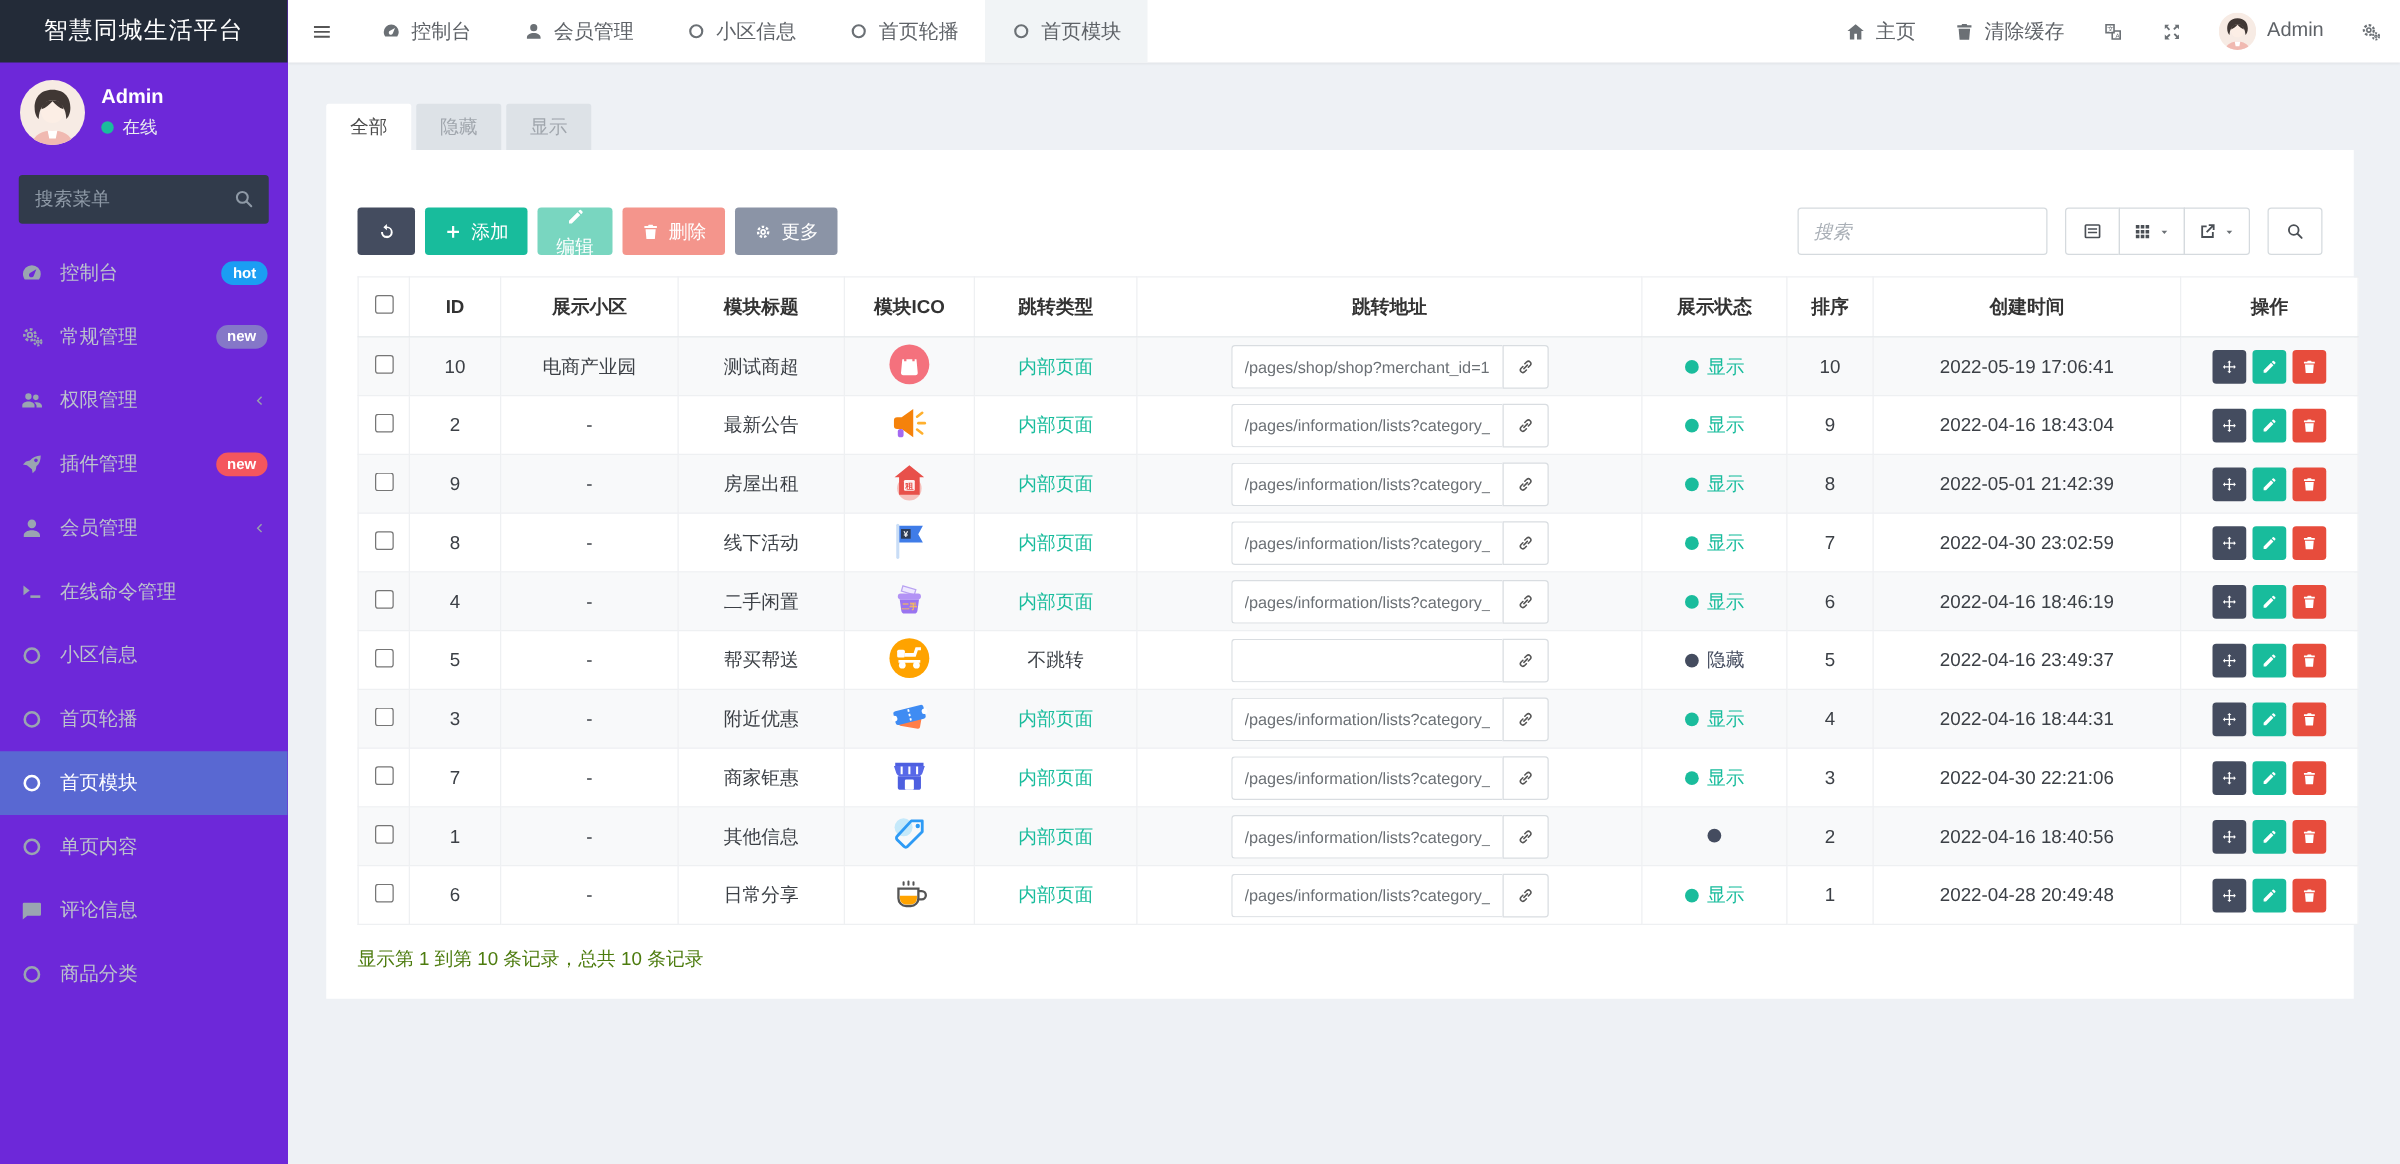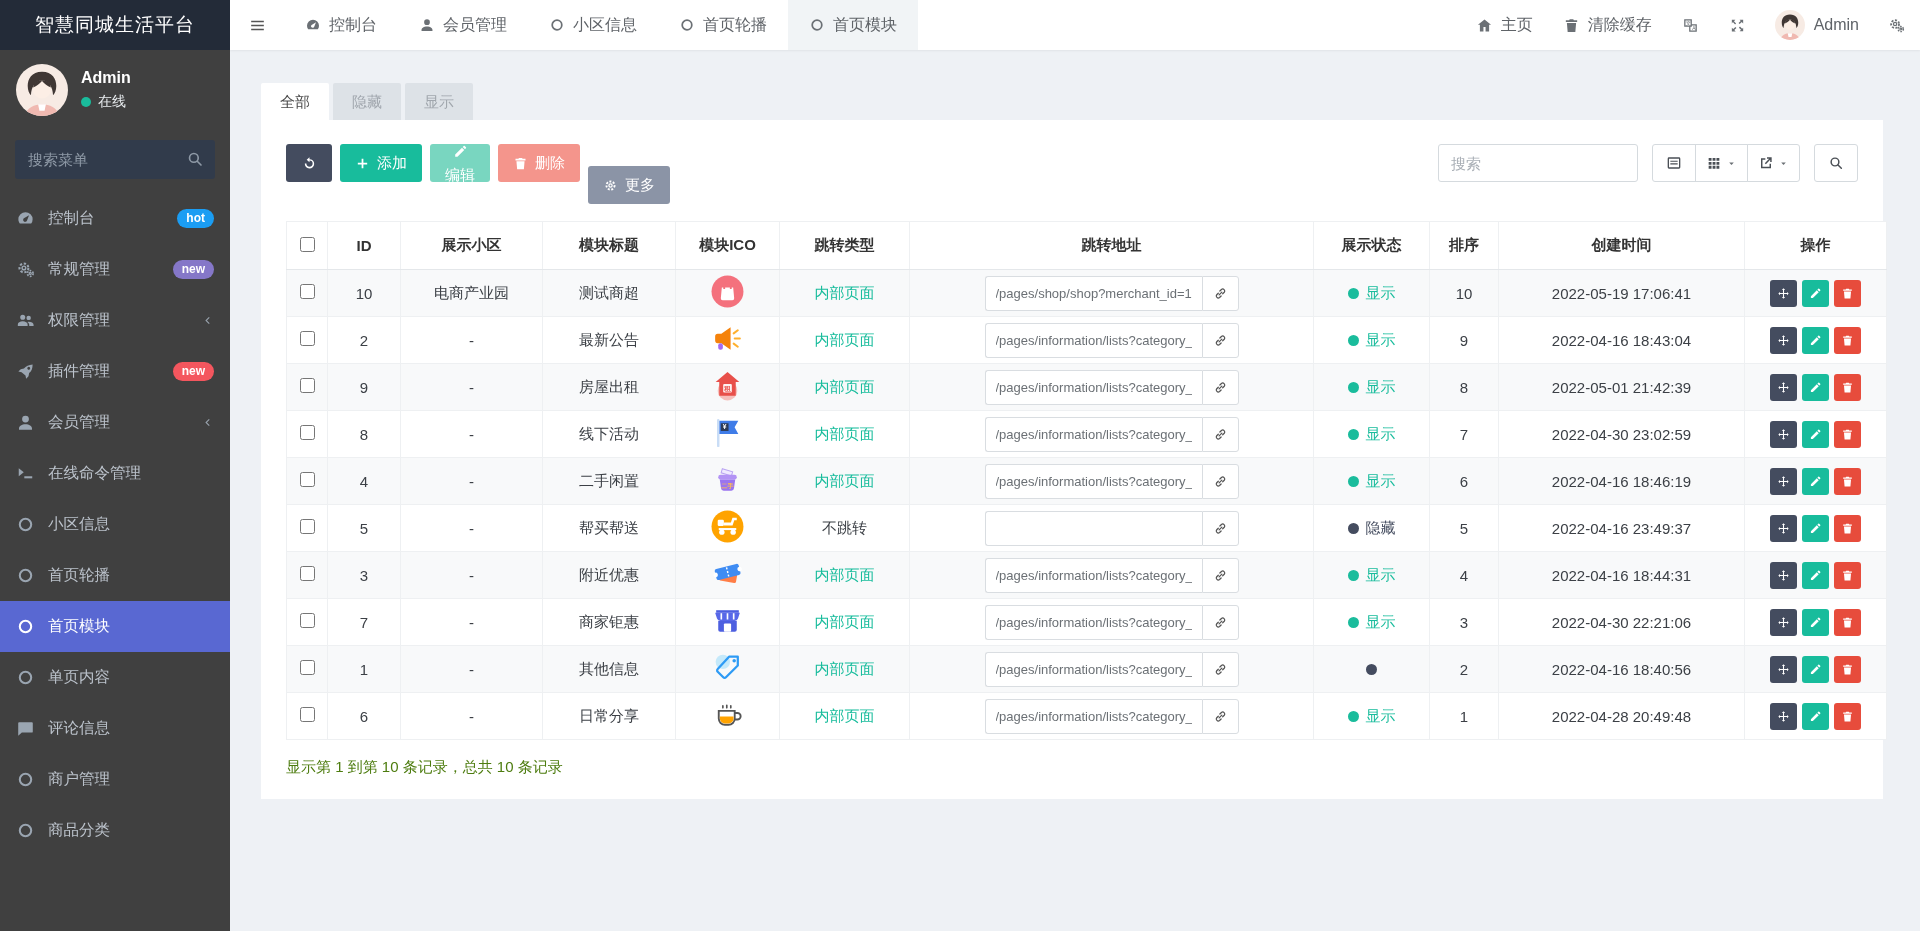--- a/index.html
+++ b/index.html
@@ -4,21 +4,21 @@
 <style>
   * { box-sizing: border-box; margin: 0; padding: 0; }
   html,body { width:1920px; height:931px; overflow:hidden; }
   body {
     font-family: "Liberation Sans","DejaVu Sans",sans-serif;
     background:#eef1f5; color:#333; font-size:15px;
   }
   svg { display:block; }
 
   
-  .sidebar { position:fixed; left:0; top:0; bottom:0; width:230px; background:#404040; z-index:20; }
+  .sidebar { position:fixed; left:0; top:0; bottom:0; width:230px; background:#6d28d9; z-index:20; }
   .logo { height:50px; line-height:50px; text-align:center; color:#fff; font-size:19px; letter-spacing:1px; background:#232b38; white-space:nowrap; }
   .user-panel { display:flex; align-items:center; gap:13px; padding:14px 16px 10px; }
   .avatar { border-radius:50%; overflow:hidden; flex:0 0 auto; }
   .avatar.big { width:52px; height:52px; }
   .avatar.small { width:30px; height:30px; }
   .user-meta .uname { color:#fff; font-size:16px; font-weight:bold; margin-bottom:6px; }
   .user-meta .ustatus { color:#e8ecef; font-size:14px; display:flex; align-items:center; gap:7px; }
   .dot { display:inline-block; border-radius:50%; }
   .dot.sm { width:10px; height:10px; }
   .dot.md { width:11px; height:11px; }
@@ -49,30 +49,30 @@
   .top-link .ti { width:17px; height:17px; color:#6b7075; }
   .top-user { display:flex; align-items:center; gap:9px; padding:0 14px; color:#5f6368; font-size:16px; cursor:pointer; }
 
   
   .main { position:absolute; left:230px; top:50px; right:0; bottom:0; background:#eef1f5; overflow:hidden; }
   .tabs-row { display:flex; margin:33px 37px 0 31px; }
   .ftab { height:37px; line-height:37px; padding:0 19px; font-size:15px; border-radius:2px 2px 0 0; margin-right:4px; cursor:pointer; background:#dde2e7; color:#a0a6ad; }
   .ftab.active { background:#fff; color:#4a4a4a; }
   .panel { margin:0 37px 0 31px; background:#fff; padding:24px 25px 22px; }
 
-  .toolbar { display:flex; align-items:flex-start; margin-bottom:17px; }
+  .toolbar { display:flex; align-items:flex-end; margin-bottom:17px; }
   .tbtn { height:38px; border:none; border-radius:3px; color:#fff; font-size:15px; display:flex; align-items:center; gap:7px; padding:0 15px; margin-right:8px; cursor:pointer; font-family:inherit; }
   .tbtn .bi { width:15px; height:15px; }
   .tbtn.refresh { width:46px; justify-content:center; background:#444c5f; padding:0; }
   .tbtn.add { background:#18bc9c; }
   .tbtn.edit { background:#79d6c0;flex-direction:column; }
   .tbtn.del { background:#f4958c; }
   .tbtn.more { background:#8b94a6;margin-top:22px; }
   .tool-right { margin-left:auto; display:flex; align-items:center; }
-  .tsearch { width:200px; height:38px; border:1px solid #d5dade; border-radius:3px; padding:10px 12px; font-size:15px; color:#666; outline:none; font-family:inherit; }
+  .tsearch { width:200px; height:38px; border:1px solid #d5dade; border-radius:3px; padding:10px 12px; font-size:15px; color:#666; outline:none; font-family:inherit;font-style:italic; }
   .tsearch::placeholder { color:#a9afb6; }
   .btn-group { display:flex; margin-left:14px; }
   .vbtn { height:38px; min-width:44px; padding:0 10px; background:#fff; border:1px solid #d5dade; color:#4a4f55; display:flex; align-items:center; justify-content:center; gap:4px; cursor:pointer; }
   .btn-group .vbtn + .vbtn { margin-left:-1px; }
   .btn-group .vbtn:first-child { border-radius:3px 0 0 3px; }
   .btn-group .vbtn:last-child { border-radius:0 3px 3px 0; }
   .vbtn.single { border-radius:3px; margin-left:14px; }
   .vbtn .vi { width:16px; height:16px; }
   .vbtn .ci { width:11px; height:11px; color:#6b7075; }
 
@@ -257,28 +257,20 @@
 
   <div class="menu-item">
     <span class="mi">
           <svg viewBox="0 0 24 24" width="100%" height="100%" fill="currentColor">
             <path d="M20 4H4a1.2 1.2 0 0 0-1.2 1.2V21l4.6-3.8H20a1.2 1.2 0 0 0 1.2-1.2V5.2A1.2 1.2 0 0 0 20 4z"></path>
           </svg>
         </span>
     <span class="mlabel">评论信息</span>
   </div>
 
-  <div class="menu-item">
-    <span class="mi">
-          <svg viewBox="0 0 24 24" width="100%" height="100%" fill="currentColor">
-            <circle cx="12" cy="12" r="7.2" fill="none" stroke="currentColor" stroke-width="2.6"></circle>
-          </svg>
-        </span>
-    <span class="mlabel">商户管理</span>
-  </div>
 
   <div class="menu-item">
     <span class="mi">
           <svg viewBox="0 0 24 24" width="100%" height="100%" fill="currentColor">
             <circle cx="12" cy="12" r="7.2" fill="none" stroke="currentColor" stroke-width="2.6"></circle>
           </svg>
         </span>
     <span class="mlabel">商品分类</span>
   </div>
 </nav>

